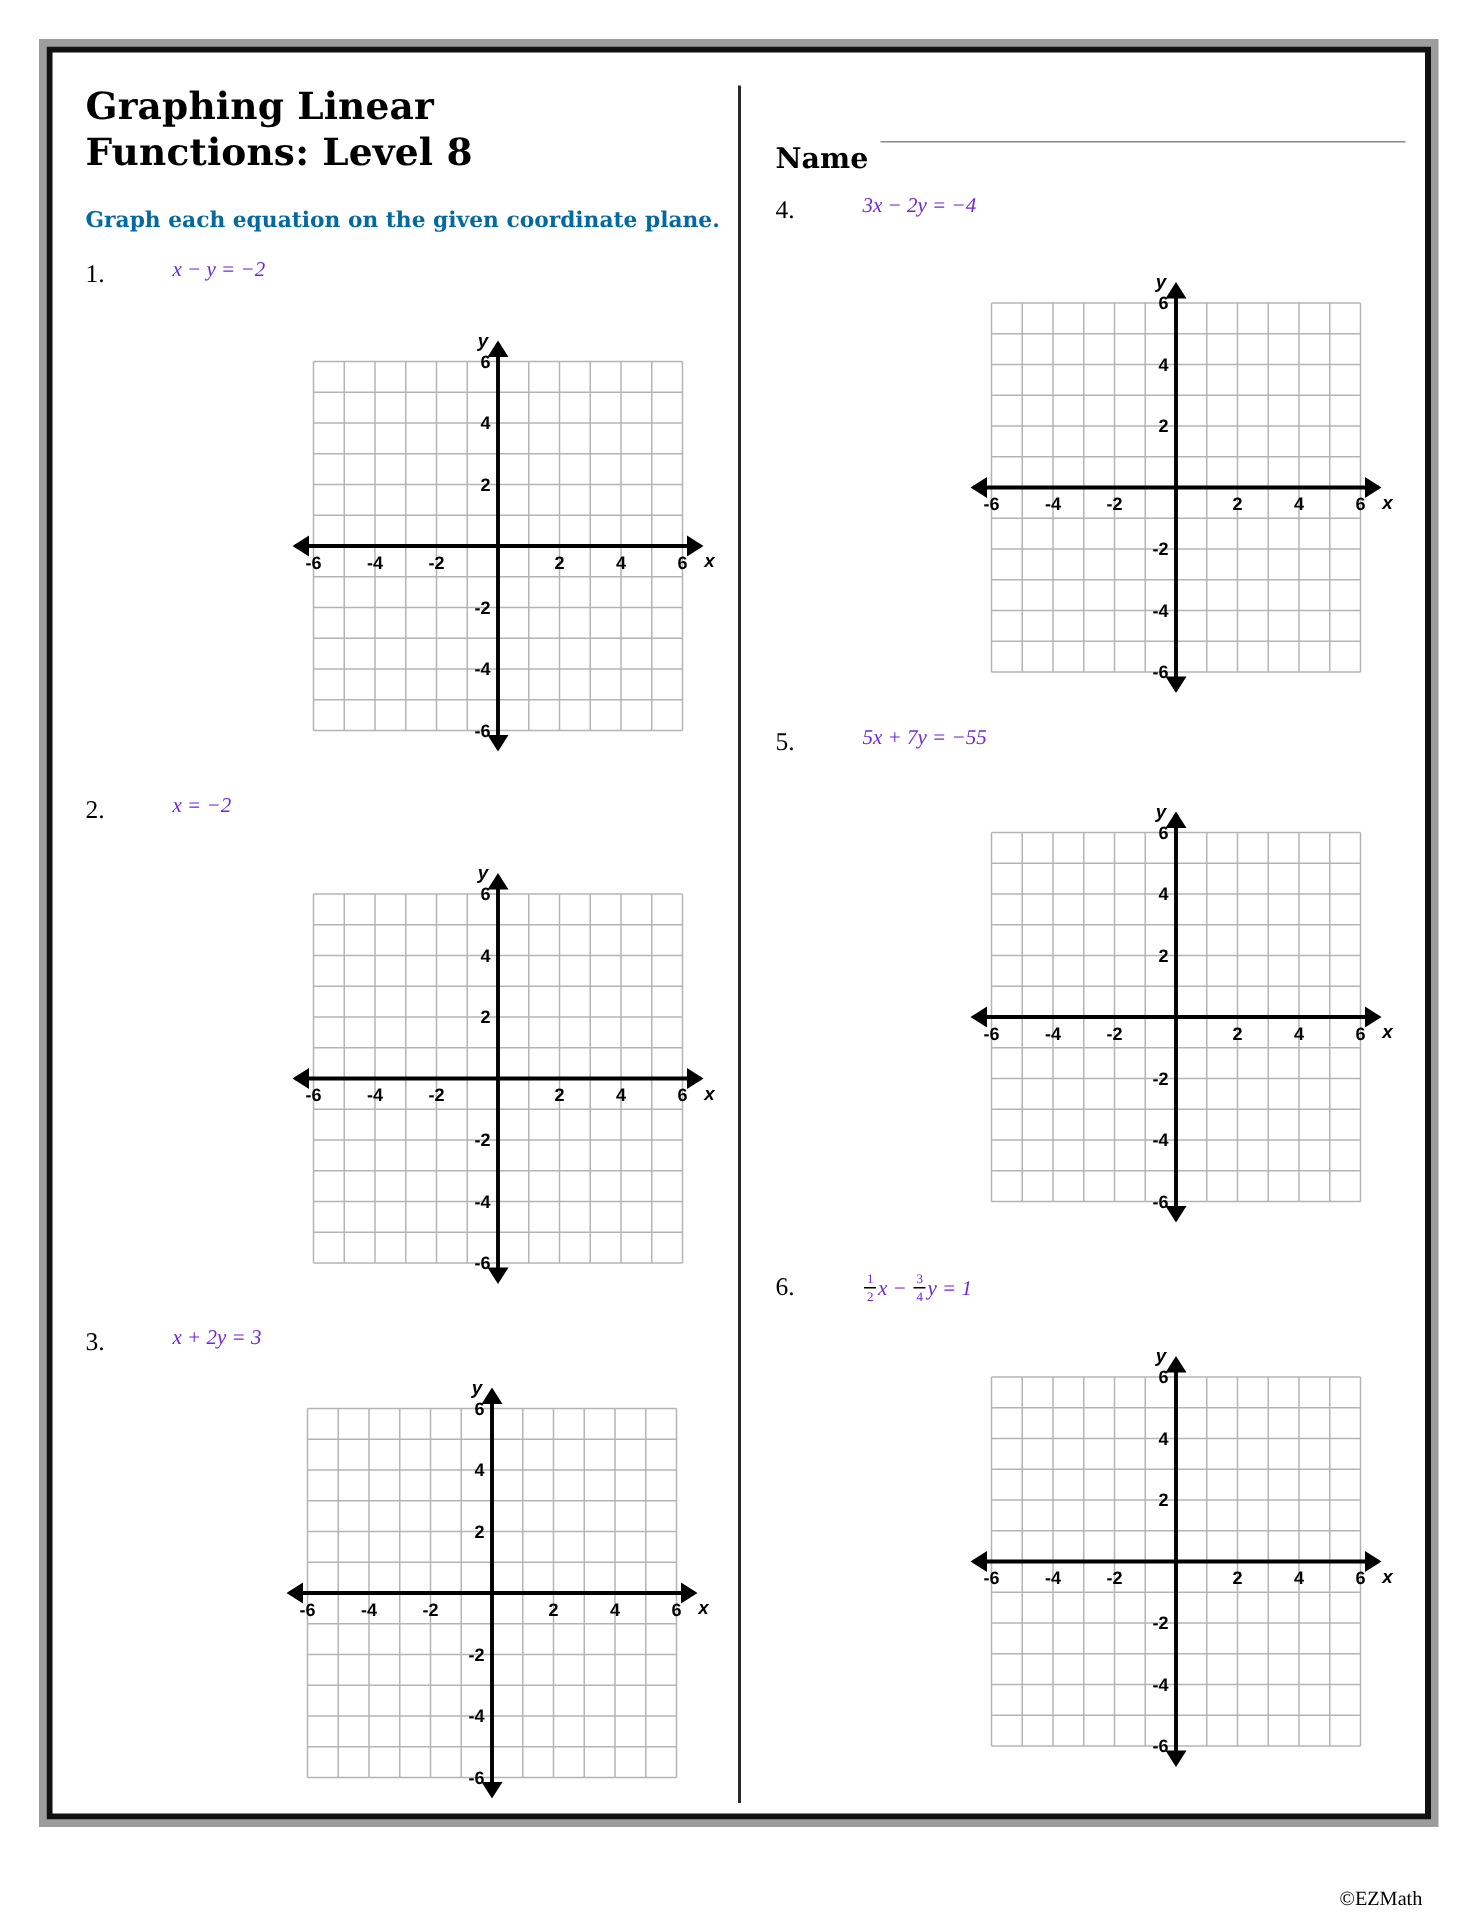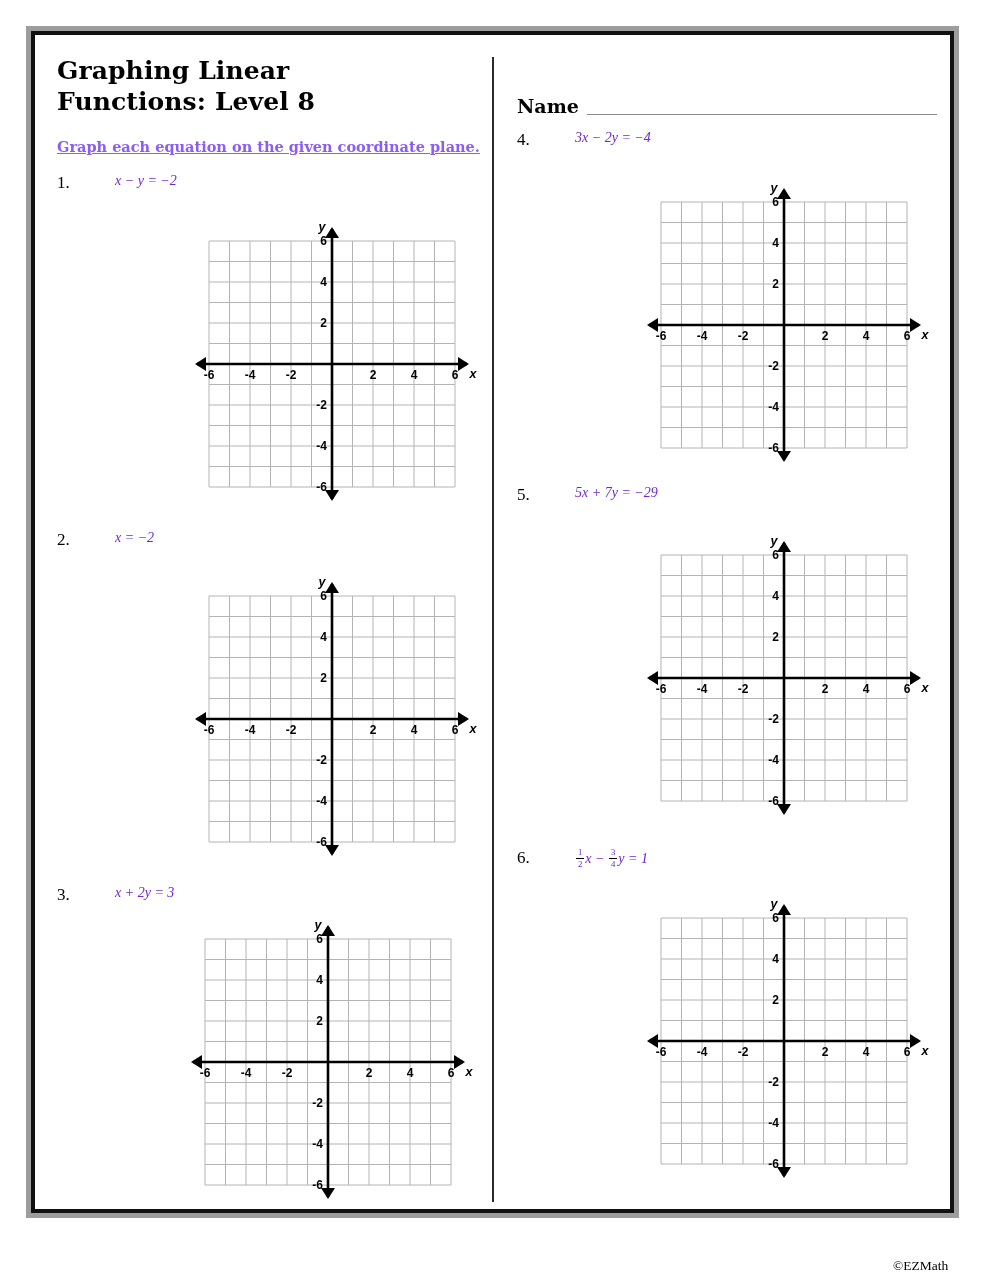--- a/index.html
+++ b/index.html
@@ -69,32 +69,31 @@
     color: #000;
   }
   #instruction-line {
     position: absolute;
     left: 22px;
     top: 103px;
     width: 430px;
     font-family: "DejaVu Serif", "Liberation Serif", serif;
     font-weight: 700;
     font-size: 14.5px;
-    color: #8b5cf6;
+    color: #0369a1;
     white-space: nowrap;
-    text-decoration: underline;
   }
 
   #name-block {
     position: absolute;
     left: 482px;
     top: 60px;
     width: 420px;
     display: flex;
-    align-items: flex-end;
+    align-items: flex-start;
   }
   #name-label {
     font-family: "DejaVu Serif", "Liberation Serif", serif;
     font-weight: 700;
     font-size: 19px;
     color: #000;
     white-space: nowrap;
   }
   #name-underline {
     flex: 1;
@@ -453,21 +452,21 @@
           </g>
           <g>
             <text x="288" y="161" class="axis-name" text-anchor="middle">x</text>
             <text x="137" y="14" class="axis-name" text-anchor="middle">y</text>
           </g>
         </svg>
       </div>
       <div class="problem" style="left: 482px; top: 450px; width: 440px;">
         <div class="problem-head">
           <span class="problem-number">5.</span>
-          <span class="problem-equation"><span><span>5x + 7y = −29</span></span></span>
+          <span class="problem-equation"><span><span>5x + 7y = −55</span></span></span>
         </div>
       </div>
       <div class="graph-wrap" style="left: 602px; top: 496px;">
         <svg width="294" height="294" viewBox="0 0 294 294" class="coordinate-plane">
           <g>
             <line x1="24" y1="24" x2="24" y2="270" class="grid-line"></line>
             <line x1="24" y1="24" x2="270" y2="24" class="grid-line"></line>
             <line x1="44.5" y1="24" x2="44.5" y2="270" class="grid-line"></line>
             <line x1="24" y1="44.5" x2="270" y2="44.5" class="grid-line"></line>
             <line x1="65" y1="24" x2="65" y2="270" class="grid-line"></line>

